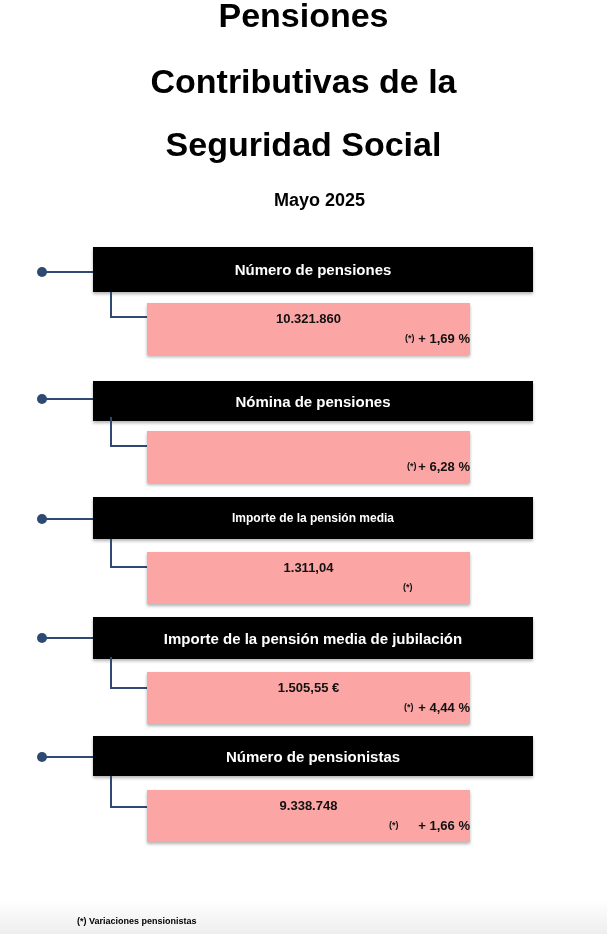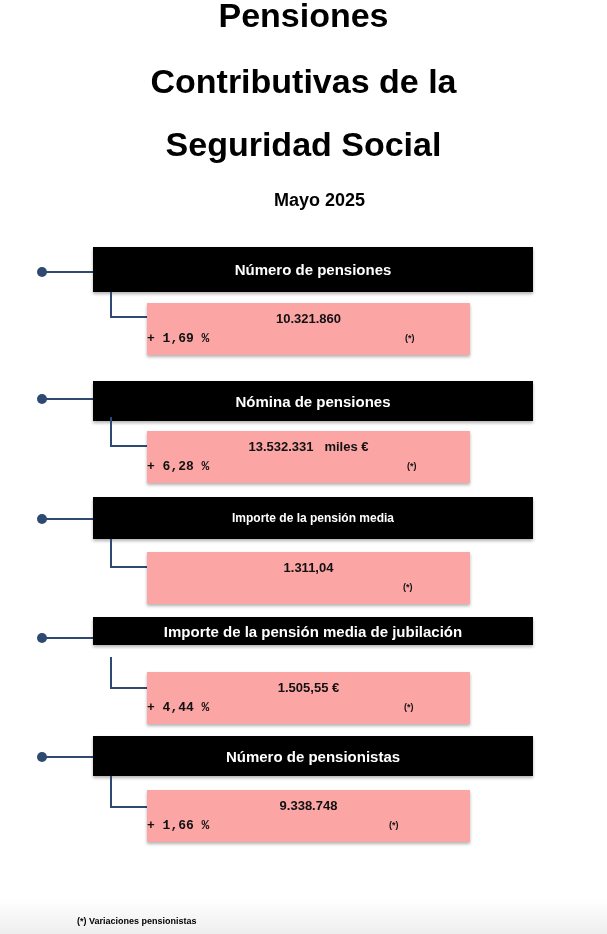--- a/index.html
+++ b/index.html
@@ -6,21 +6,21 @@
   body{width:607px;height:934px;background:#fff;position:relative;overflow:hidden;font-family:"Liberation Sans",sans-serif;}
   .title{position:absolute;left:0;width:607px;text-align:center;font-weight:bold;font-size:34px;color:#000;}
   .subtitle{position:absolute;left:0;width:607px;text-align:center;font-weight:bold;font-size:18px;top:190px;padding-left:16px;}
   .section{position:absolute;left:0;width:607px;}
   .dot{position:absolute;left:37px;width:10px;height:10px;border-radius:50%;background:#2e4a72;}
   .hline{position:absolute;left:42px;width:52px;height:2px;background:#2e4a72;}
   .hdr{position:absolute;left:93px;width:440px;background:#000000;color:#fff;font-weight:bold;font-size:15px;text-align:center;box-shadow:0 2px 3px rgba(0,0,0,0.3);display:flex;align-items:center;justify-content:center;}
   .elbow{position:absolute;left:110px;width:38px;border-left:2px solid #2e4a72;border-bottom:2px solid #2e4a72;}
   .box{position:absolute;left:147px;width:323px;height:52px;background:#fca5a5;box-shadow:0 2px 3px rgba(0,0,0,0.3);font-weight:bold;font-size:13px;color:#111;}
   .v1{position:absolute;top:8px;left:0;width:100%;text-align:center;}
-  .v2{position:absolute;top:28px;left:0;width:100%;text-align:left;font-family:Liberation Mono, monospace;}
+  .v2{position:absolute;top:28px;left:0;width:100%;text-align:right;}
   .note{position:absolute;top:30px;font-size:9px;}
   .footer{position:absolute;left:0;top:900px;width:607px;height:34px;background:linear-gradient(#fff,#eee);}
   .footnote{position:absolute;left:77px;top:16px;font-size:9px;font-weight:bold;}
 </style>
 </head>
 <body>
 
 <div class="title" style="top:-4px">Pensiones</div>
 <div class="title" style="top:62px">Contributivas de la</div>
 <div class="title" style="top:125px">Seguridad Social</div>
@@ -37,41 +37,40 @@
     <div class="note" style="left:258px">(*)</div>
   </div>
 </div>
 
 <div class="section" style="top:377px">
   <div class="dot" style="top:17px"></div>
   <div class="hline" style="top:21px"></div>
   <div class="hdr" style="top:4px;height:40px">Nómina de pensiones</div>
   <div class="elbow" style="top:40px;height:28px"></div>
   <div class="box" style="top:54px">
-    <div class="v1" style="white-space:pre">13.532.331   miles €</div>
     <div class="v2">+ 6,28 %</div>
     <div class="note" style="left:260px">(*)</div>
   </div>
 </div>
 
 <div class="section" style="top:497px">
   <div class="dot" style="top:17px"></div>
   <div class="hline" style="top:21px"></div>
   <div class="hdr" style="top:0;height:42px;font-size:12px">Importe de la pensión media</div>
   <div class="elbow" style="top:42px;height:27px"></div>
   <div class="box" style="top:55px">
     <div class="v1">1.311,04</div>
     <div class="note" style="left:256px">(*)</div>
   </div>
 </div>
 
 <div class="section" style="top:617px">
   <div class="dot" style="top:16px"></div>
   <div class="hline" style="top:20px"></div>
-  <div class="hdr" style="top:0;height:28px">Importe de la pensión media de jubilación</div>
+  <div class="hdr" style="top:0;height:42px">Importe de la pensión media de jubilación</div>
   <div class="elbow" style="top:40px;height:30px"></div>
   <div class="box" style="top:55px">
     <div class="v1">1.505,55 €</div>
     <div class="v2">+ 4,44 %</div>
     <div class="note" style="left:257px">(*)</div>
   </div>
 </div>
 
 <div class="section" style="top:736px">
   <div class="dot" style="top:16px"></div>

